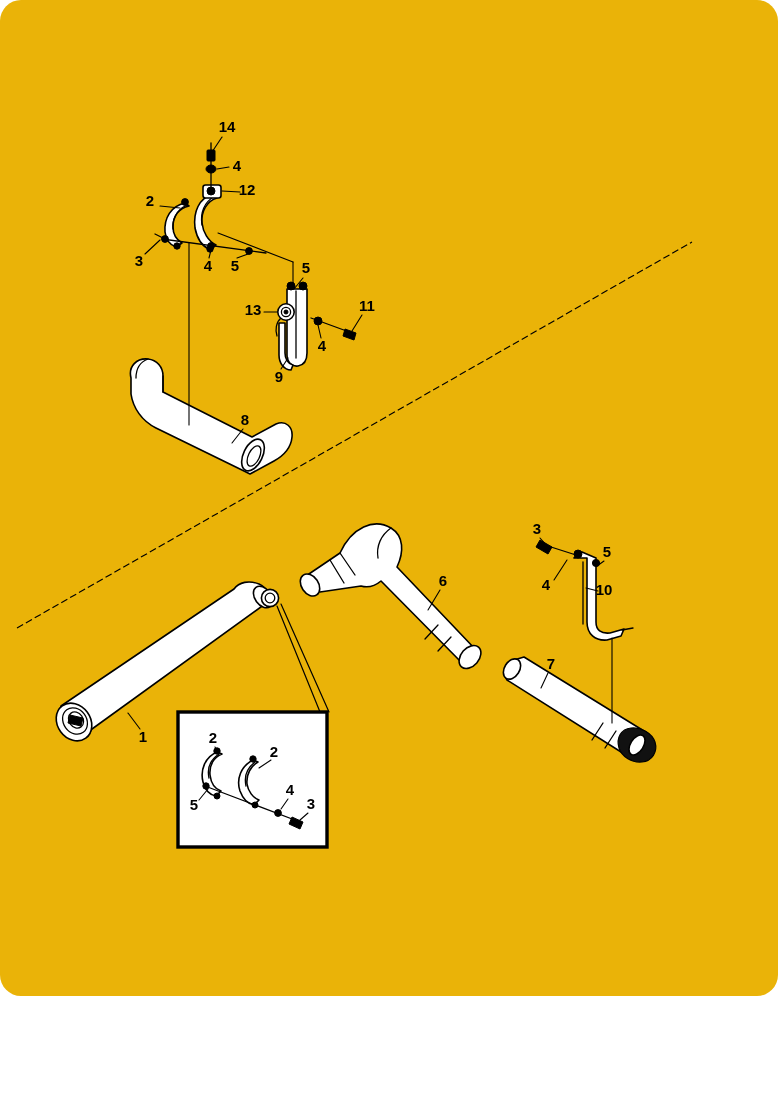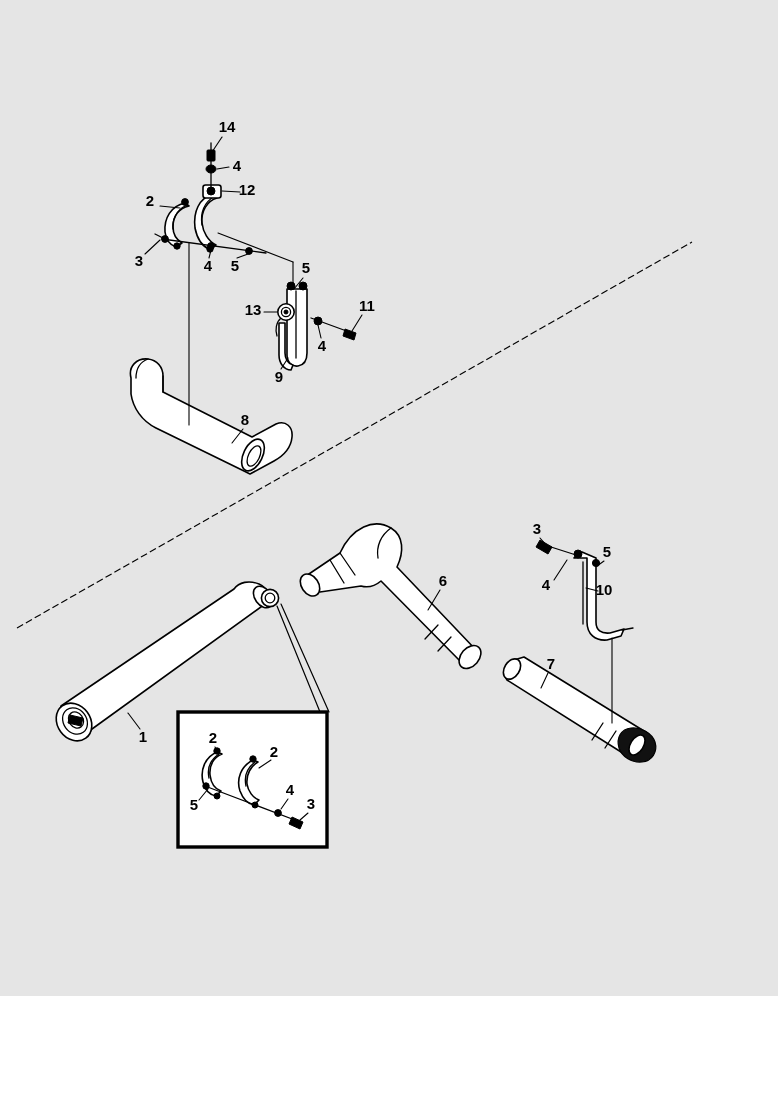--- a/index.html
+++ b/index.html
@@ -8,22 +8,23 @@
     padding: 0;
     background: #ffffff;
   }
   body {
     font-family: "Liberation Sans", sans-serif;
   }
   #diagram-root {
     position: relative;
     width: 778px;
     height: 996px;
-    background: #e5e5e5;
+    background: #eab308;
     overflow: hidden;
+    border-radius: 21px;
   }
   #parts-svg {
     position: absolute;
     left: 0;
     top: 0;
     width: 778px;
     height: 1100px;
     display: block;
   }
   .part-outline {

